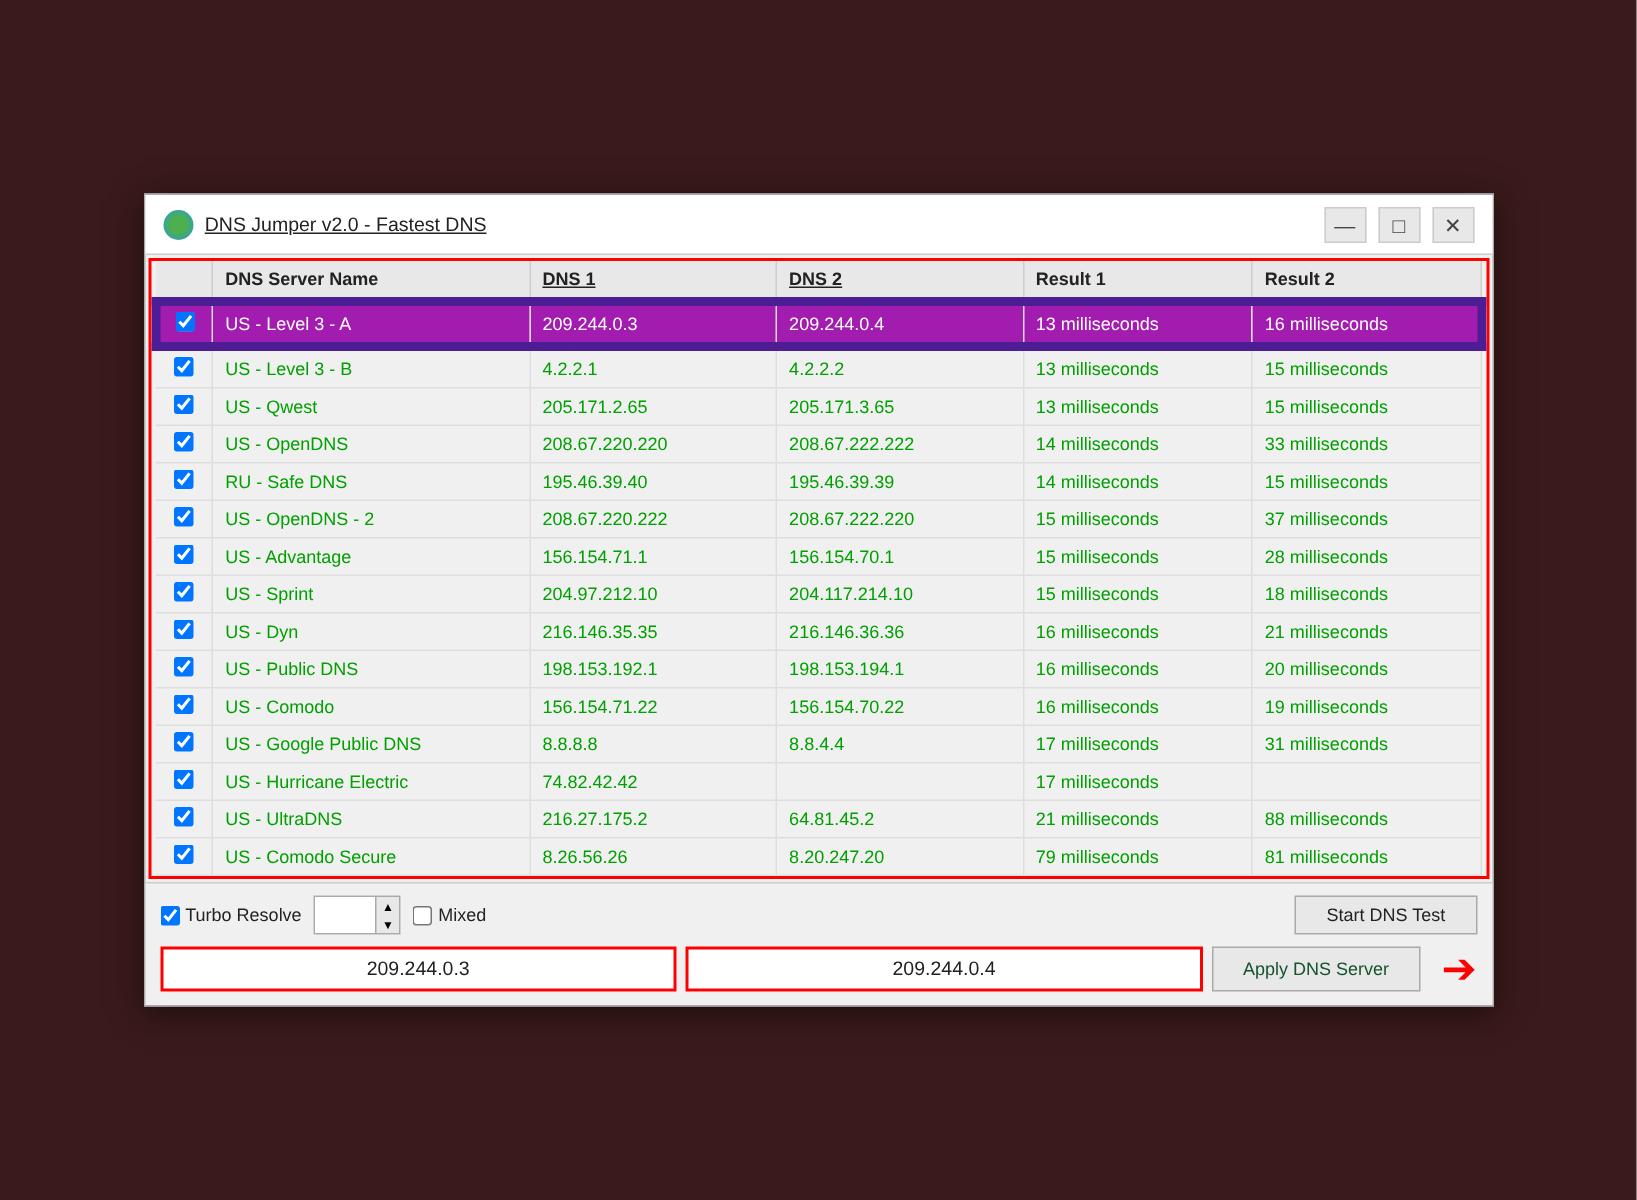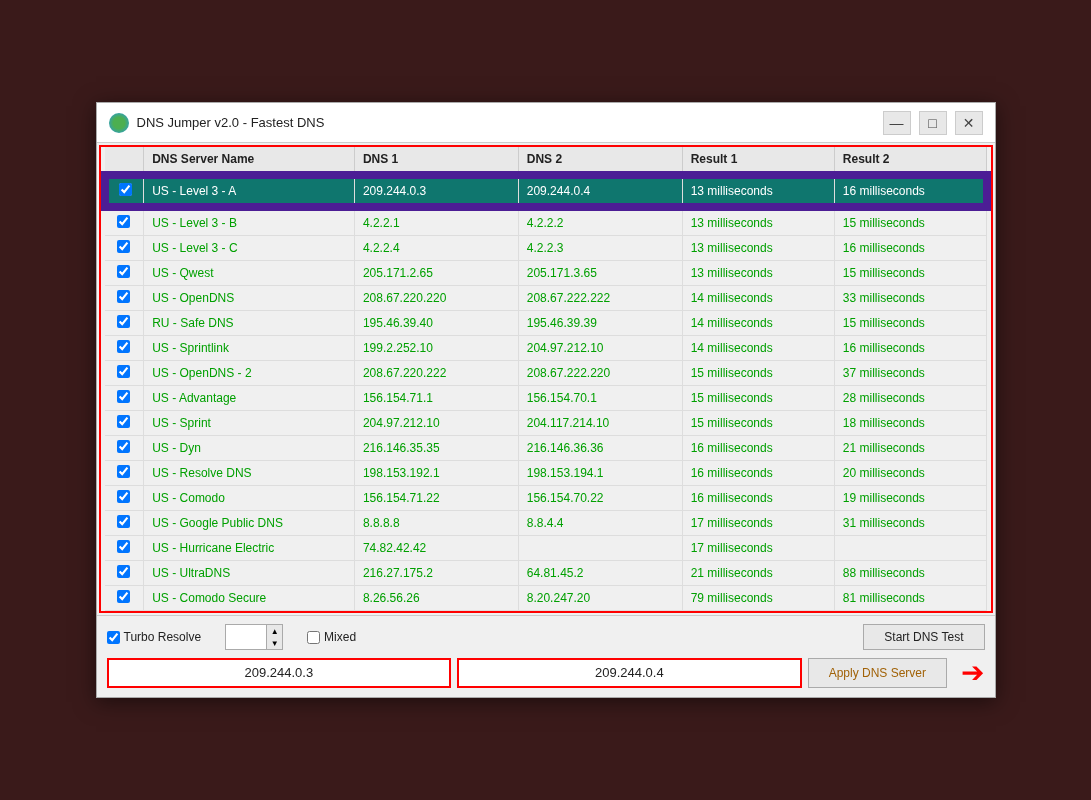--- a/index.html
+++ b/index.html
@@ -33,20 +33,21 @@
       margin-right: 8px;
       background: radial-gradient(circle, #4CAF50 40%, #2196F3 100%);
       border-radius: 50%;
       flex-shrink: 0;
     }
     .title-bar-text {
       flex: 1;
       font-size: 13px;
       color: #222;
       font-weight: 400;
+      text-decoration: underline;
     }
     .title-bar-buttons {
       display: flex;
       gap: 8px;
     }
     .tb-btn {
       width: 28px;
       height: 24px;
       background: #e8e8e8;
       border: 1px solid #ccc;
@@ -82,23 +83,23 @@
       padding: 5px 8px;
       font-weight: 600;
       border-bottom: 1px solid #ccc;
       border-right: 1px solid #ccc;
       white-space: nowrap;
     }
     tbody tr {
       border-bottom: 1px solid #ddd;
     }
     tbody tr.selected {
-      background: #0f766e;
+      background: #a21caf;
       color: #fff;
-      border: 8px solid #4c1d95;
+      border: 6px solid #4c1d95;
     }
     tbody tr td {
       padding: 4px 8px;
       border-right: 1px solid #ddd;
       white-space: nowrap;
       color: #00a000;
     }
     tbody tr.selected td {
       color: #fff;
     }
@@ -113,21 +114,21 @@
       background: #f0f0f0;
       border-top: 1px solid #ccc;
       padding: 8px 10px;
       display: flex;
       flex-direction: column;
       gap: 6px;
     }
     .bottom-row1 {
       display: flex;
       align-items: center;
-      gap: 24px;
+      gap: 8px;
     }
     .bottom-row2 {
       display: flex;
       align-items: center;
       gap: 6px;
     }
     .turbo-label {
       display: flex;
       align-items: center;
       gap: 4px;
@@ -194,36 +195,36 @@
       height: 30px;
       outline: none;
     }
     .apply-btn {
       margin-left: auto;
       padding: 5px 20px;
       background: #e8e8e8;
       border: 1px solid #aaa;
       font-size: 12px;
       cursor: pointer;
-      color: #a16207;
+      color: #14532d;
       height: 30px;
       white-space: nowrap;
     }
     .arrow-indicator {
       display: inline-block;
       color: red;
       font-size: 28px;
       margin-left: 8px;
     }
     ::-webkit-scrollbar { width: 16px; }
     ::-webkit-scrollbar-track { background: #f0f0f0; }
     ::-webkit-scrollbar-thumb { background: #c0c0c0; border: 1px solid #aaa; }
     ::-webkit-scrollbar-button { background: #e8e8e8; height: 16px; }
     .col-name { width: 180px; }
-    .col-dns { width: 140px; }
+    .col-dns { width: 140px; text-decoration: underline; }
     .col-result { width: 130px; }
   </style>
 </head>
 <body>
 
 <div class="window">
 
   <div class="title-bar">
     <div class="title-bar-icon"></div>
     <span class="title-bar-text">DNS Jumper v2.0 - Fastest DNS</span>
@@ -259,28 +260,20 @@
             <tr>
               <td class="checkbox-cell"><input type="checkbox" checked="" style=""></td>
               <td>US - Level 3 - B</td>
               <td>4.2.2.1</td>
               <td>4.2.2.2</td>
               <td>13   milliseconds</td>
               <td>15 milliseconds</td>
             </tr>
             <tr>
               <td class="checkbox-cell"><input type="checkbox" checked="" style=""></td>
-              <td>US - Level 3 - C</td>
-              <td>4.2.2.4</td>
-              <td>4.2.2.3</td>
-              <td>13   milliseconds</td>
-              <td>16 milliseconds</td>
-            </tr>
-            <tr>
-              <td class="checkbox-cell"><input type="checkbox" checked="" style=""></td>
               <td>US - Qwest</td>
               <td>205.171.2.65</td>
               <td>205.171.3.65</td>
               <td>13   milliseconds</td>
               <td>15 milliseconds</td>
             </tr>
             <tr>
               <td class="checkbox-cell"><input type="checkbox" checked="" style=""></td>
               <td>US - OpenDNS</td>
               <td>208.67.220.220</td>
@@ -291,28 +284,20 @@
             <tr>
               <td class="checkbox-cell"><input type="checkbox" checked="" style=""></td>
               <td>RU - Safe DNS</td>
               <td>195.46.39.40</td>
               <td>195.46.39.39</td>
               <td>14   milliseconds</td>
               <td>15 milliseconds</td>
             </tr>
             <tr>
               <td class="checkbox-cell"><input type="checkbox" checked="" style=""></td>
-              <td>US - Sprintlink</td>
-              <td>199.2.252.10</td>
-              <td>204.97.212.10</td>
-              <td>14   milliseconds</td>
-              <td>16 milliseconds</td>
-            </tr>
-            <tr>
-              <td class="checkbox-cell"><input type="checkbox" checked="" style=""></td>
               <td>US - OpenDNS - 2</td>
               <td>208.67.220.222</td>
               <td>208.67.222.220</td>
               <td>15   milliseconds</td>
               <td>37 milliseconds</td>
             </tr>
             <tr>
               <td class="checkbox-cell"><input type="checkbox" checked="" style=""></td>
               <td>US - Advantage</td>
               <td>156.154.71.1</td>
@@ -331,21 +316,21 @@
             <tr>
               <td class="checkbox-cell"><input type="checkbox" checked="" style=""></td>
               <td>US - Dyn</td>
               <td>216.146.35.35</td>
               <td>216.146.36.36</td>
               <td>16   milliseconds</td>
               <td>21 milliseconds</td>
             </tr>
             <tr>
               <td class="checkbox-cell"><input type="checkbox" checked="" style=""></td>
-              <td>US - Resolve DNS</td>
+              <td>US - Public DNS</td>
               <td>198.153.192.1</td>
               <td>198.153.194.1</td>
               <td>16   milliseconds</td>
               <td>20 milliseconds</td>
             </tr>
             <tr>
               <td class="checkbox-cell"><input type="checkbox" checked="" style=""></td>
               <td>US - Comodo</td>
               <td>156.154.71.22</td>
               <td>156.154.70.22</td>

